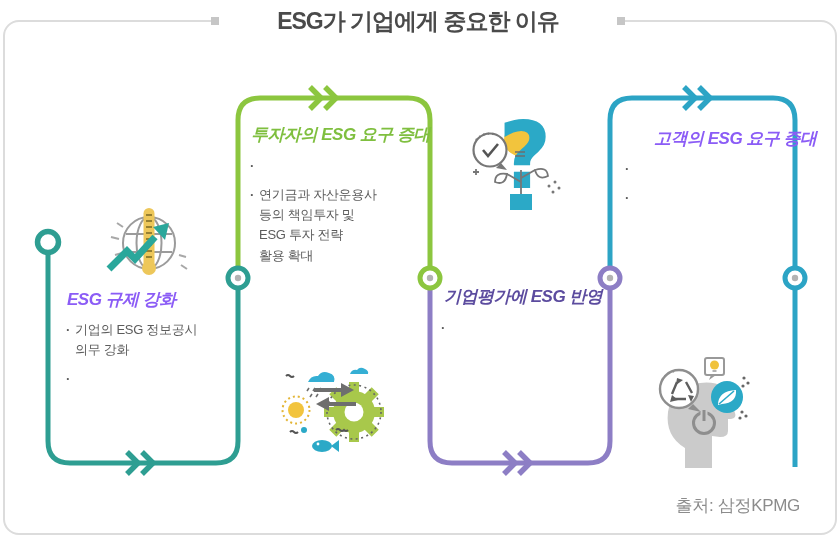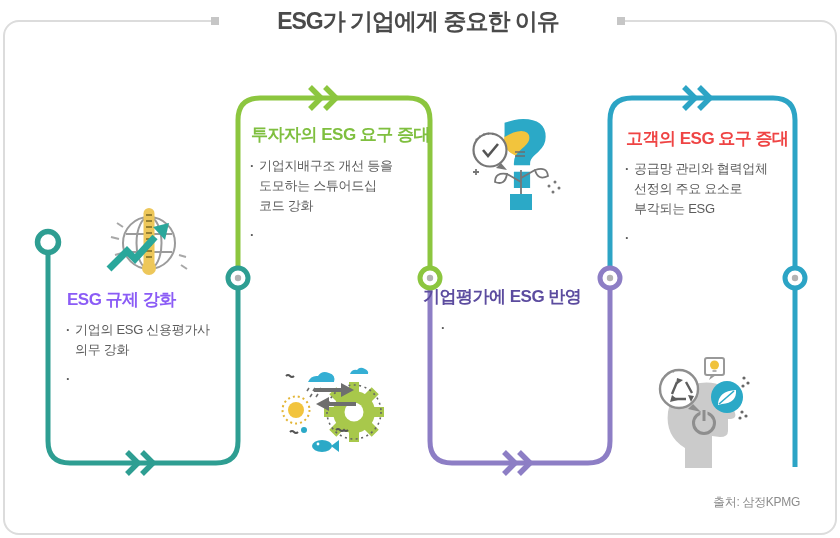--- a/index.html
+++ b/index.html
@@ -12,44 +12,44 @@
   .title-patch{position:absolute;left:219px;top:12px;width:398px;height:20px;background:#fff;}
   .title{position:absolute;left:219px;top:6px;width:398px;text-align:center;
     font-size:23px;font-weight:800;color:#4a4a4a;letter-spacing:-1px;white-space:nowrap;}
   .title-cap{position:absolute;top:17px;width:8px;height:8px;background:#c6c6c6;}
   .cap-left{left:211px;} .cap-right{left:617px;}
 
   
   .flow-svg{position:absolute;left:0;top:0;width:840px;height:538px;}
 
   
-  .heading{position:absolute;font-size:17px;font-weight:800;letter-spacing:-0.5px;white-space:nowrap;}
+  .heading{position:absolute;font-size:17px;font-weight:800;letter-spacing:-0.5px;white-space:nowrap;font-style:italic;}
   .h-regulation{left:67px;top:288px;color:#8b5cf6;}
   .h-investor{left:251px;top:123px;color:#7fbf3f;}
-  .h-evaluation{left:423px;top:285px;color:#5c4c9f;}
-  .h-customer{left:626px;top:127px;color:#ef4444;}
+  .h-evaluation{left:444px;top:285px;color:#5c4c9f;}
+  .h-customer{left:654px;top:127px;color:#8b5cf6;}
 
   
   .bullets{position:absolute;font-size:13px;color:#5c5c5c;line-height:1.55;letter-spacing:-0.3px;}
   .b-regulation{left:66px;top:320px;width:176px;}
   .b-investor{left:250px;top:156px;width:176px;}
   .b-evaluation{left:441px;top:318px;width:176px;}
   .b-customer{left:625px;top:159px;width:186px;}
   .bullet{display:flex;margin-bottom:9px;}
   .bullet .marker{margin-right:5px;font-weight:700;}
   .bullet .btext{white-space:pre-line;}
 
   
   .icon-abs{position:absolute;}
   .i-globe{left:95px;top:203px;width:112px;height:84px;}
   .i-bulbq{left:463px;top:108px;width:102px;height:108px;}
   .i-gear{left:278px;top:366px;width:112px;height:92px;}
   .i-head{left:650px;top:356px;width:106px;height:112px;}
 
-  .source{position:absolute;right:40px;top:494px;font-size:12px;color:#8c8c8c;letter-spacing:-0.3px;}
+  .source{position:absolute;right:40px;top:494px;font-size:17px;color:#8c8c8c;letter-spacing:-0.3px;}
 </style>
 </head>
 <body>
 
 <div id="stage">
 
   <div class="card-border"></div>
   <div class="title-patch"></div>
   <div class="title-cap cap-left"></div>
   <div class="title-cap cap-right"></div>
@@ -93,38 +93,39 @@
     <g stroke="#7a6a25" stroke-width="1.4">
       <path d="M51 12 H57 M51 18 H57 M51 24 H57 M51 30 H57 M51 36 H57 M51 42 H57 M51 48 H57 M51 54 H57"></path>
     </g>
     <path d="M14 66 L32 48 L40 56 L60 34" stroke="#2aa79b" stroke-width="7" fill="none"></path>
     <polygon points="74,20 58,24 70,37" fill="#2aa79b"></polygon>
   </svg>
   <div class="heading h-regulation">ESG 규제 강화</div>
   <div class="bullets b-regulation">
     <div class="bullet">
       <span class="marker">·</span>
-      <span class="btext">기업의 ESG 신용평가사
+      <span class="btext">기업의 ESG 정보공시
 의무 강화</span>
     </div>
     <div class="bullet">
       <span class="marker">·</span>
     </div>
   </div>
 
   <div class="heading h-investor">투자자의 ESG 요구 증대</div>
   <div class="bullets b-investor">
     <div class="bullet">
       <span class="marker">·</span>
-      <span class="btext">기업지배구조 개선 등을
-도모하는 스튜어드십
-코드 강화</span>
-    </div>
-    <div class="bullet">
-      <span class="marker">·</span>
+    </div>
+    <div class="bullet">
+      <span class="marker">·</span>
+      <span class="btext">연기금과 자산운용사
+등의 책임투자 및
+ESG 투자 전략
+활용 확대</span>
     </div>
   </div>
   <svg class="icon-abs i-gear" viewBox="0 0 112 92">
 
     <g fill="#a8c84b">
       <g transform="translate(76,46)">
         <rect x="-5" y="-30" width="10" height="12" transform="rotate(0)"></rect>
         <rect x="-5" y="-30" width="10" height="12" transform="rotate(45)"></rect>
         <rect x="-5" y="-30" width="10" height="12" transform="rotate(90)"></rect>
         <rect x="-5" y="-30" width="10" height="12" transform="rotate(135)"></rect>
@@ -190,23 +191,20 @@
   <div class="bullets b-evaluation">
     <div class="bullet">
       <span class="marker">·</span>
     </div>
   </div>
 
   <div class="heading h-customer">고객의 ESG 요구 증대</div>
   <div class="bullets b-customer">
     <div class="bullet">
       <span class="marker">·</span>
-      <span class="btext">공급망 관리와 협력업체
-선정의 주요 요소로
-부각되는 ESG</span>
     </div>
     <div class="bullet">
       <span class="marker">·</span>
     </div>
   </div>
   <svg class="icon-abs i-head" viewBox="0 0 106 112">
 
     <path d="M35 112 L35 92 Q15 80 18 56 Q22 30 50 27 Q76 24 81 44 L85 57 Q87 62 81 63 L78 63 L78 75 Q78 81 70 81 L62 80 L62 112 Z" fill="#cbcbcb"></path>
 
     <circle cx="54" cy="67" r="10.5" fill="none" stroke="#8e8e8e" stroke-width="3"></circle>

